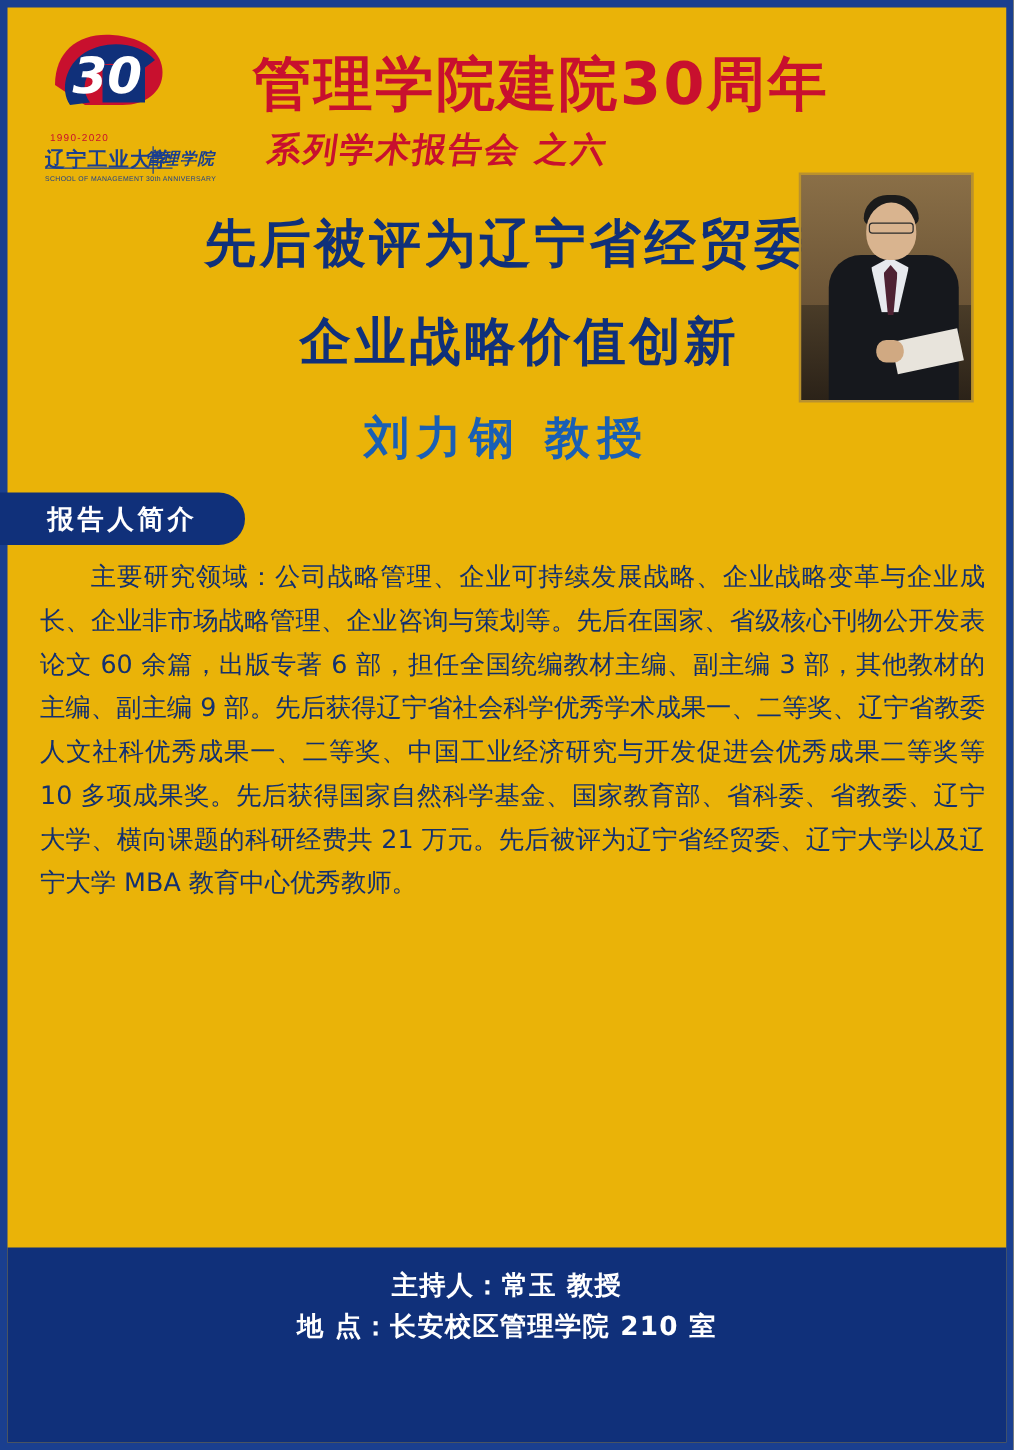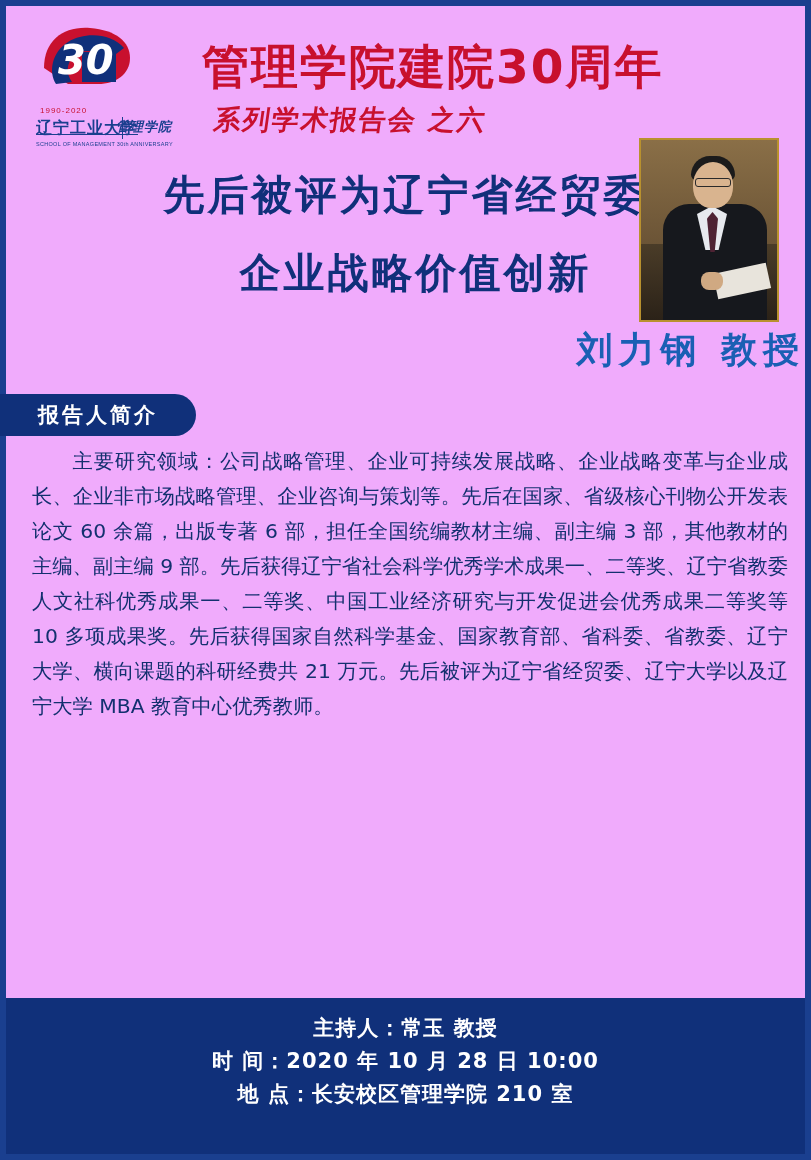--- a/index.html
+++ b/index.html
@@ -10,21 +10,21 @@
   body {
     width: 811px; height: 1160px;
     font-family: "Liberation Sans", sans-serif;
     position: relative;
     overflow: hidden;
   }
   .poster {
     position: absolute;
     left: 0; top: 0;
     width: 811px; height: 1160px;
-    background: #f0abfc;
+    background: #eab308;
     border: 6px solid #1a3f8f;
   }
   
   .header {
     position: relative;
     height: 152px;
   }
   .logo-block {
     position: absolute;
     left: 26px; top: 14px;
@@ -129,21 +129,21 @@
     font-weight: bold;
     color: #10307a;
     letter-spacing: 3px;
     font-family: "DejaVu Sans", sans-serif;
     margin-left: 10px;
   }
   .speaker-name {
     position: absolute;
     left: 0; top: 168px;
     width: 100%;
-    text-align: right;
+    text-align: center;
     font-size: 36px;
     font-weight: bold;
     color: #1a5fb4;
     letter-spacing: 6px;
     font-family: "DejaVu Sans", sans-serif;
   }
   .portrait {
     position: absolute;
     right: 26px; top: -20px;
     width: 140px; height: 184px;
@@ -315,17 +315,16 @@
   </div>
 
   <div class="bio-tag">报告人简介</div>
 
   <div class="body-text">
     <p>主要研究领域：公司战略管理、企业可持续发展战略、企业战略变革与企业成长、企业非市场战略管理、企业咨询与策划等。先后在国家、省级核心刊物公开发表论文 60 余篇，出版专著 6 部，担任全国统编教材主编、副主编 3 部，其他教材的主编、副主编 9 部。先后获得辽宁省社会科学优秀学术成果一、二等奖、辽宁省教委人文社科优秀成果一、二等奖、中国工业经济研究与开发促进会优秀成果二等奖等 10 多项成果奖。先后获得国家自然科学基金、国家教育部、省科委、省教委、辽宁大学、横向课题的科研经费共 21 万元。先后被评为辽宁省经贸委、辽宁大学以及辽宁大学 MBA 教育中心优秀教师。</p>
   </div>
 
   <div class="footer">
     <div class="footer-line">主持人：常玉 教授</div>
-    <div class="footer-line">时  间：2020 年 10 月 28 日 10:00</div>
     <div class="footer-line">地  点：长安校区管理学院 210 室</div>
   </div>
 
 </div>
 
 </body></html>

